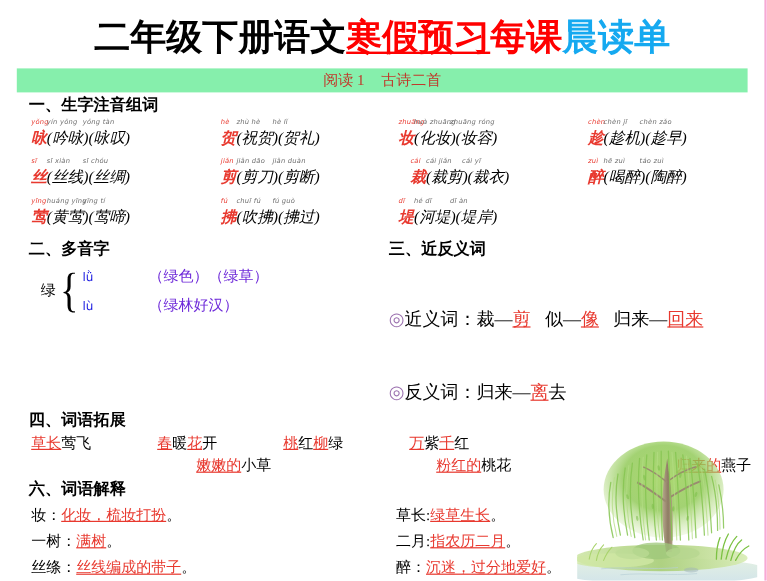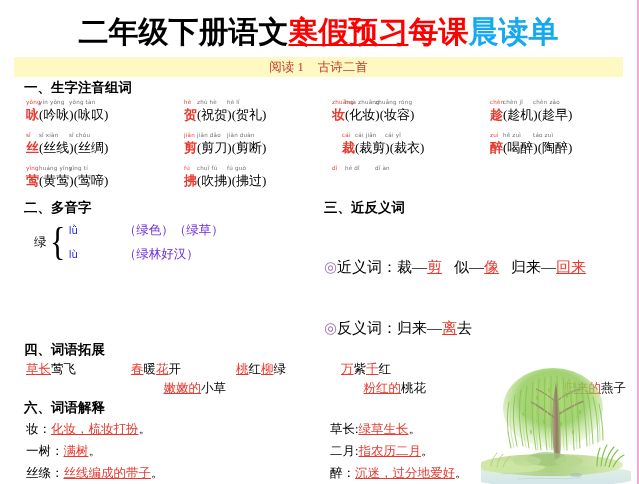--- a/index.html
+++ b/index.html
@@ -35,21 +35,21 @@
     line-height: 1.18;
   }
   .t-black { color: #000000; }
   .t-red-u { color: #ff0000; text-decoration: underline; text-decoration-thickness: 2px; text-underline-offset: 2px; }
   .t-red  { color: #ff0000; }
   .t-cyan { color: #15a9f0; }
 
   
   .banner {
     margin: 8px 14px 0 14px;
-    background: #fef9c3;
+    background: #86efac;
     height: 20px;
     line-height: 20px;
     text-align: center;
     color: #c0392b;
     font-size: 12.5px;
     font-family: "Liberation Serif", serif;
   }
   .banner .sp { display: inline-block; width: 14px; }
 
   
@@ -64,20 +64,21 @@
   .sec-h.col2 { margin-left: 6px; }
 
   
   .zi-grid {
     margin: 1px 0 0 26px;
     width: 600px;
   }
   .zi-row {
     display: flex;
     margin-bottom: 3px;
+    font-style: italic;
   }
   .zi-cell {
     position: relative;
     height: 30px;
   }
   .zi-py {
     font-family: "DejaVu Sans", sans-serif;
     font-size: 5.6px;
     height: 8px;
     line-height: 8px;
@@ -251,20 +252,21 @@
       <div class="zi-cell" style="width:158px">
         <div class="zi-py"><span class="p-red g1">yīng</span><span class="p-gray g2">huáng yīng</span><span class="p-gray g3">yīng tí</span></div>
         <div class="zi-line"><span class="hz">莺</span>(<span>黄莺</span>)(<span>莺啼</span>)</div>
       </div>
       <div class="zi-cell" style="width:148px">
         <div class="zi-py"><span class="p-red g1">fú</span><span class="p-gray g2">chuī fú</span><span class="p-gray g3">fú guò</span></div>
         <div class="zi-line"><span class="hz">拂</span>(<span>吹拂</span>)(<span>拂过</span>)</div>
       </div>
       <div class="zi-cell" style="width:158px">
         <div class="zi-py"><span class="p-red g1">dī</span><span class="p-gray g2">hé dī</span><span class="p-gray g3">dī àn</span></div>
+        <div class="zi-line"><span class="hz">堤</span>(<span>河堤</span>)(<span>堤岸</span>)</div>
       </div>
     </div>
   </div>
 
   <div class="two-col">
     <div class="left">
       <div class="sec-h">二、多音字</div>
       <div class="duoyin">
         <span class="head">绿</span>
         <span class="brace">{</span>

